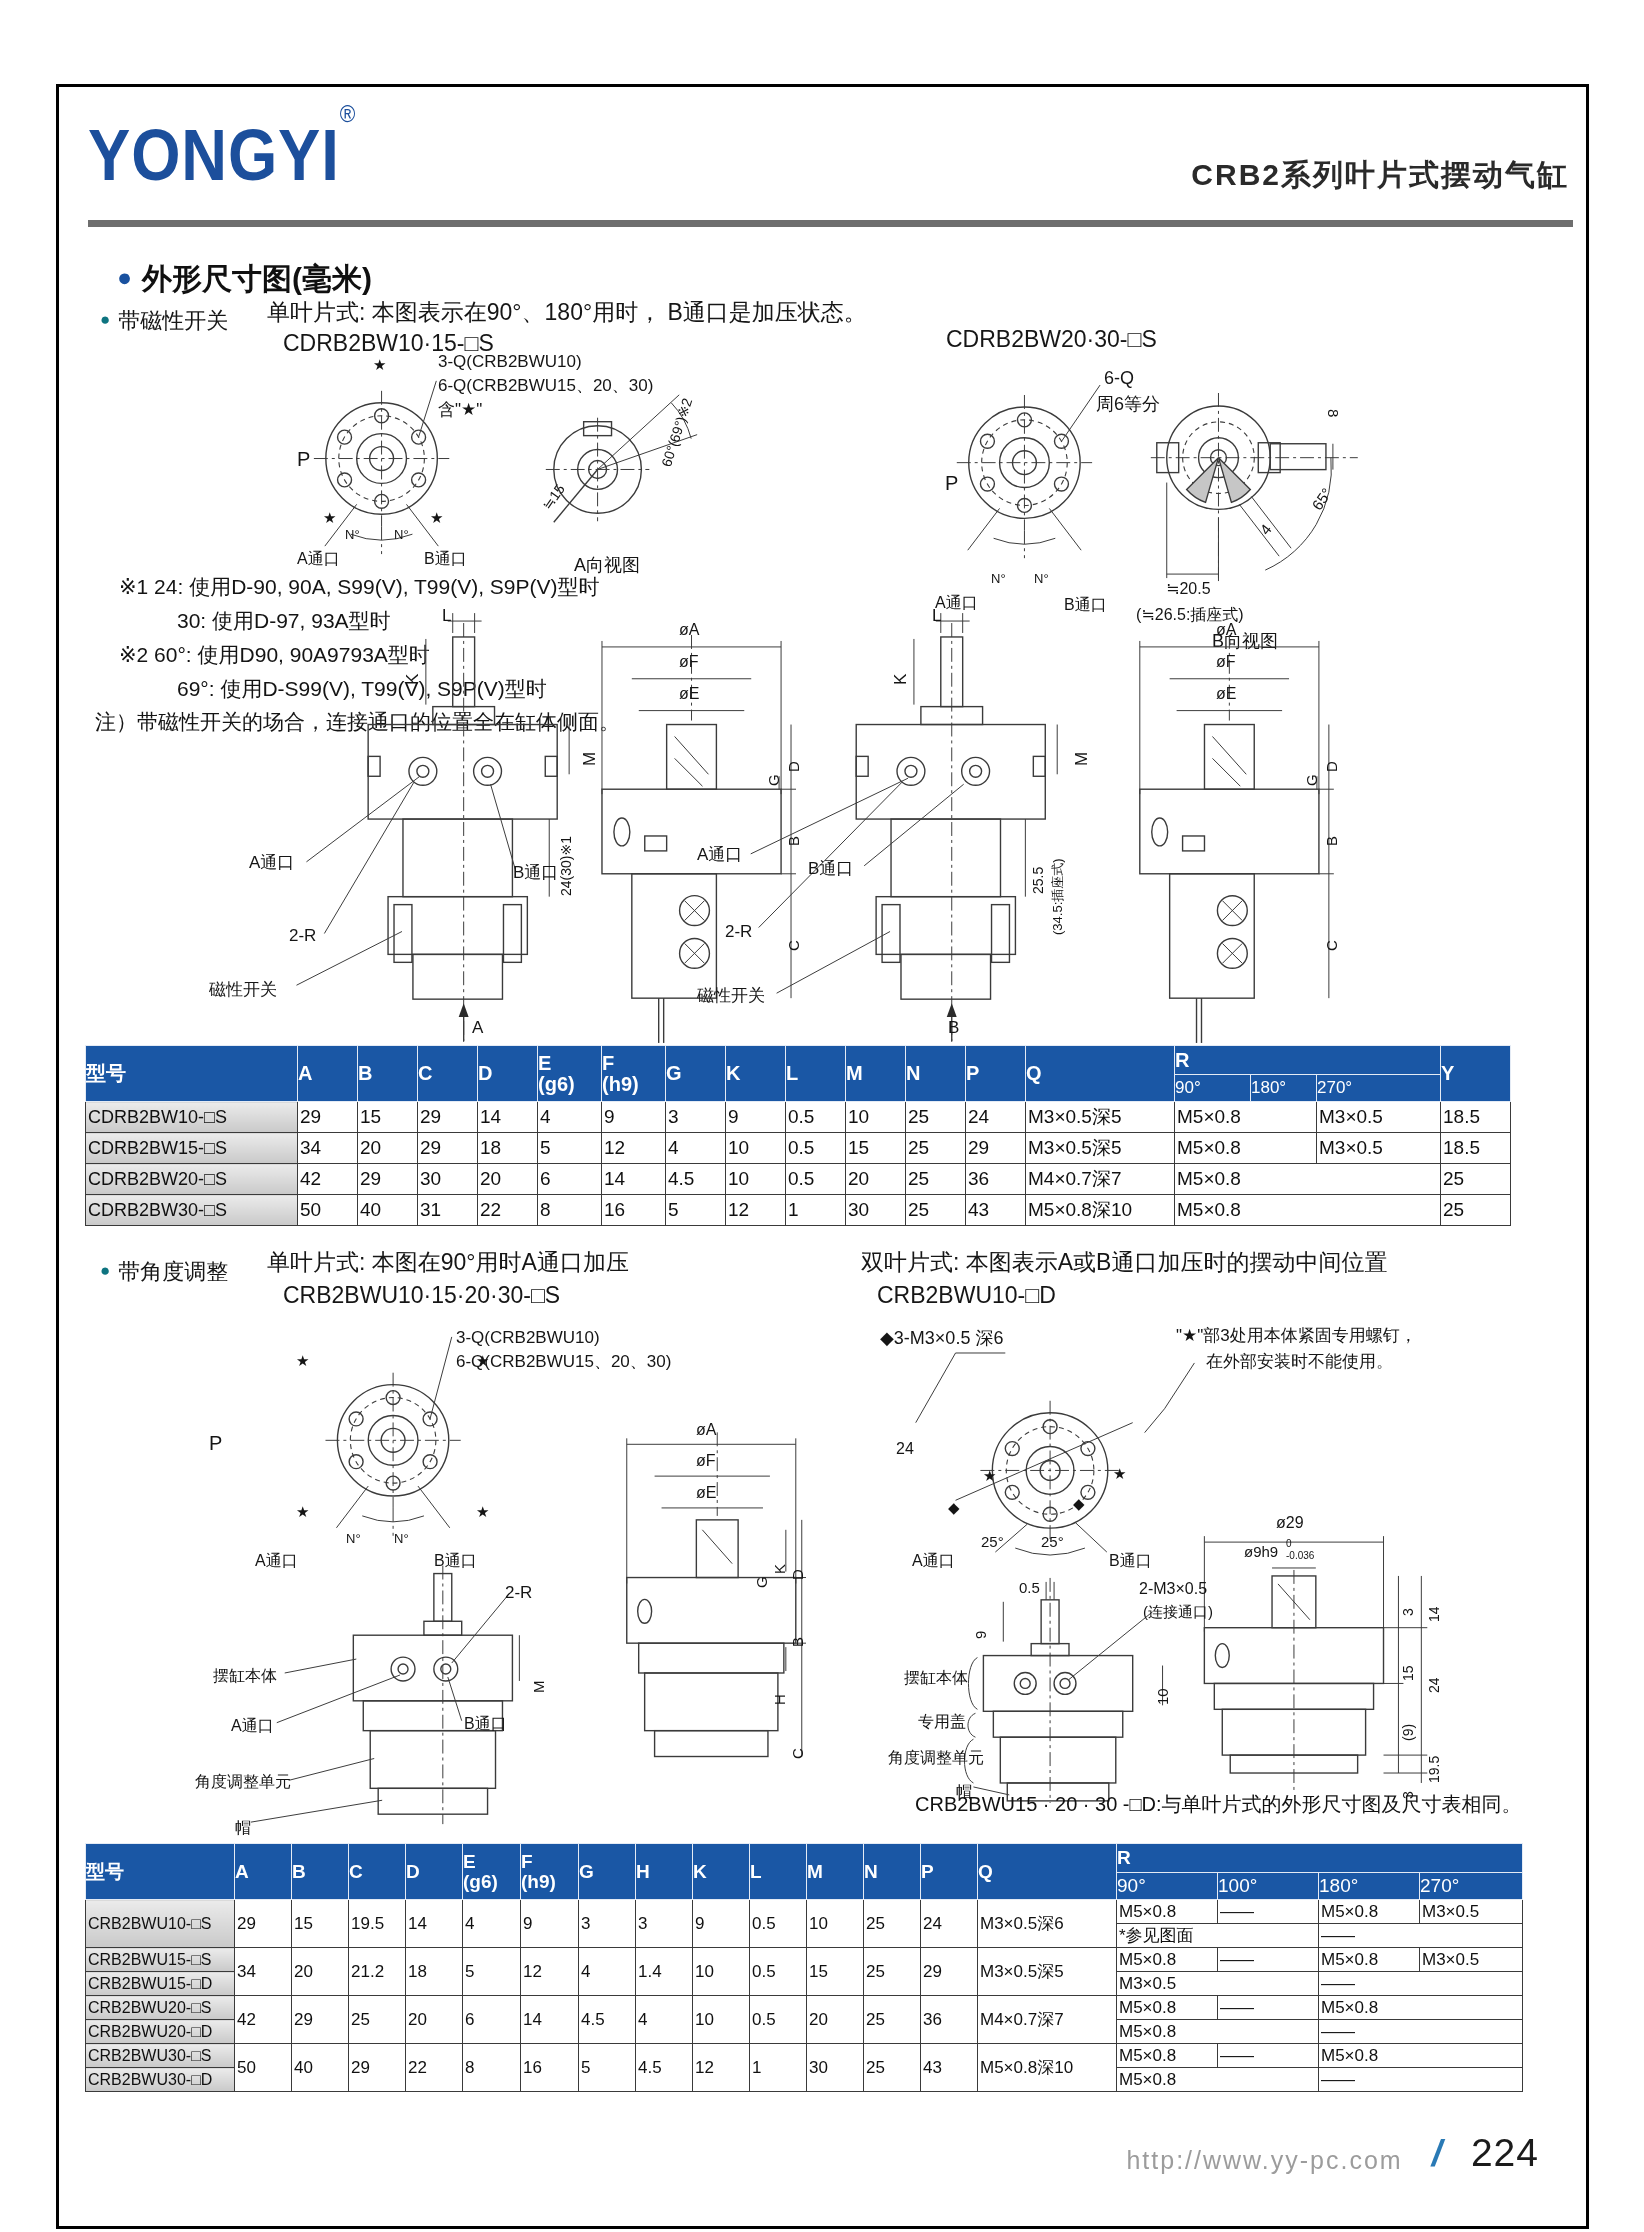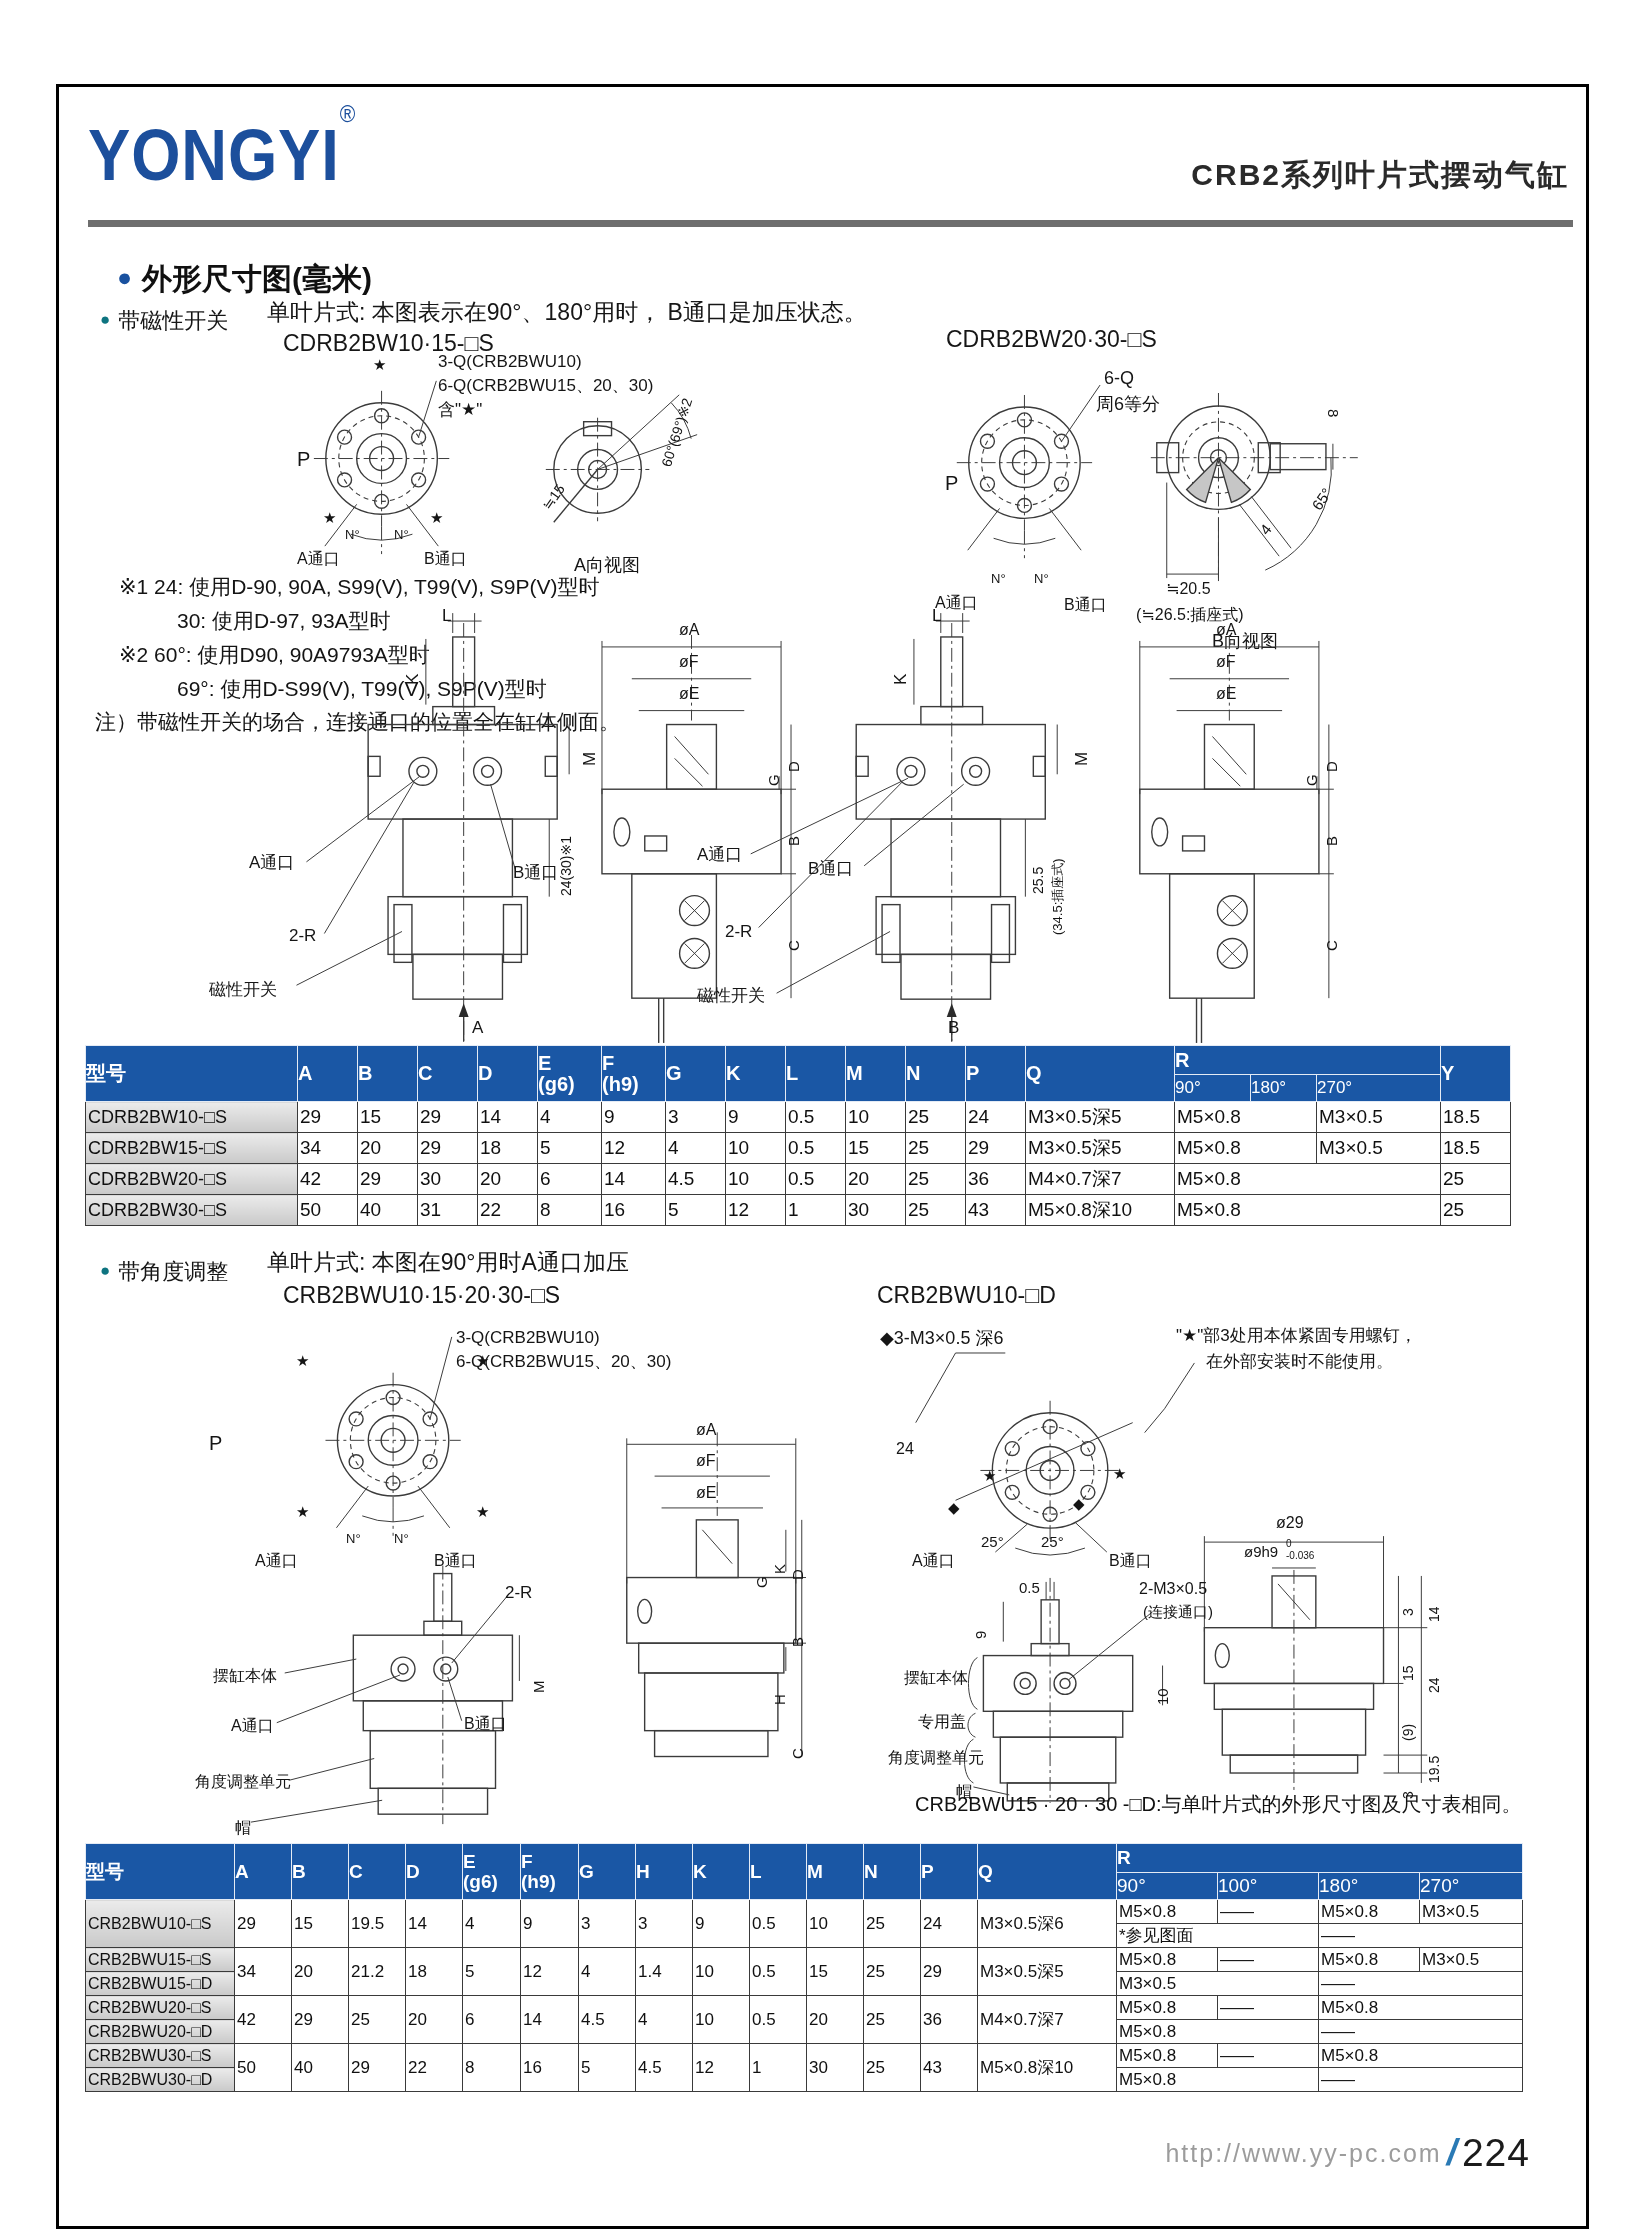--- a/index.html
+++ b/index.html
@@ -39,21 +39,21 @@
                 font-size:20px;white-space:pre-line;line-height:1.02;padding:2px 0;height:28px;}
   .dim-table th.sub{font-size:17px;font-weight:500;height:24px;padding:1px 0;}
   .dim-table th.rh{height:24px;}
   .dim-table td{border:1px solid #3a3a3a;padding:0 2px;background:#fff;font-size:19px;}
   .dim-table td.model{background:linear-gradient(180deg,#ebebeb,#c9c9c9);font-size:18px;}
   #table1-wrap td{height:30px;}
   #table2-wrap td{height:23px;font-size:17px;}
   #table2-wrap td.model{font-size:16px;}
   #table2-wrap th{font-size:19px;}
 
-  .footer{position:absolute;top:2131px;right:115px;display:flex;align-items:center;}
+  .footer{position:absolute;top:2131px;right:106px;display:flex;align-items:flex-end;gap:24px;}
   .footer .url{font-size:25px;color:#9c9c9c;letter-spacing:2px;}
   .footer .slash{color:#2a7ab5;font-size:37px;font-weight:bold;font-style:italic;margin:0 5px;}
   .footer .pnum{color:#1b1b1b;font-size:39px;letter-spacing:1px;}
 </style>
 </head>
 <body>
 
 <div class="page">
   <div class="frame"></div>
 
@@ -391,20 +391,21 @@
           </tr>
         </tbody>
       </table>
     </div>
 
   <div class="sub-head" style="left:100px;top:1257px;">
     <span class="bullet-small">●</span><span>带角度调整</span>
   </div>
   <div class="desc" style="left:267px;top:1247px;">单叶片式: 本图在90°用时A通口加压</div>
   <div class="model-code" style="left:267px;top:1282px;">CRB2BWU10·15·20·30-□S</div>
+  <div class="desc" style="left:861px;top:1247px;">双叶片式: 本图表示A或B通口加压时的摆动中间位置</div>
   <div class="model-code" style="left:861px;top:1282px;">CRB2BWU10-□D</div>
 
   <div class="panel" style="left:189px;top:1323px;width:617px;height:522px;">
     <svg class="draw" width="617" height="522" viewBox="0 0 620 525">
       <circle cx="205" cy="118" r="56"></circle>
       <circle cx="205" cy="118" r="43" class="dash"></circle>
       <circle cx="205" cy="118" r="25"></circle>
       <circle cx="205" cy="118" r="12"></circle>
       <line x1="137" y1="118" x2="273" y2="118" class="cl"></line>
       <line x1="205" y1="50" x2="205" y2="186" class="cl"></line>

